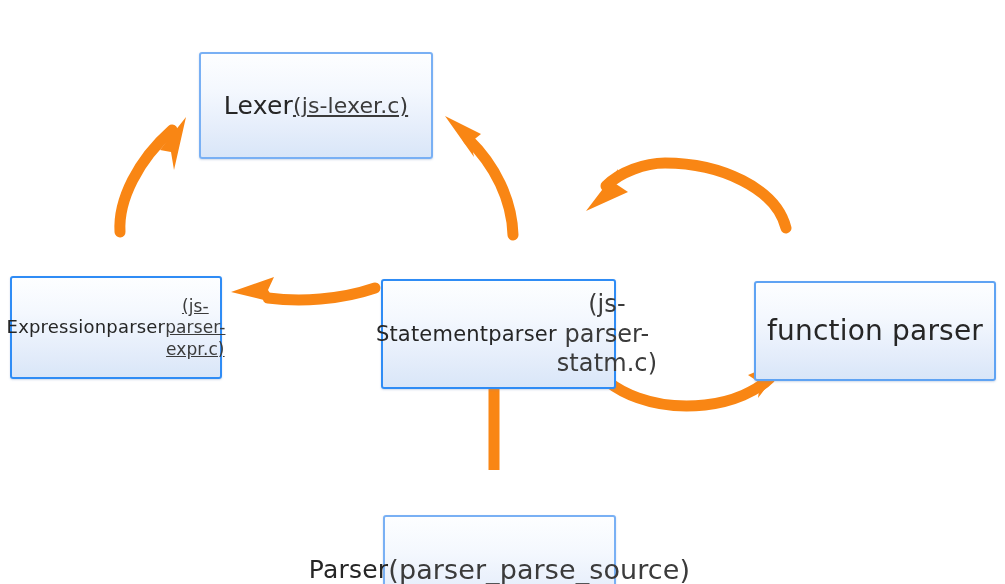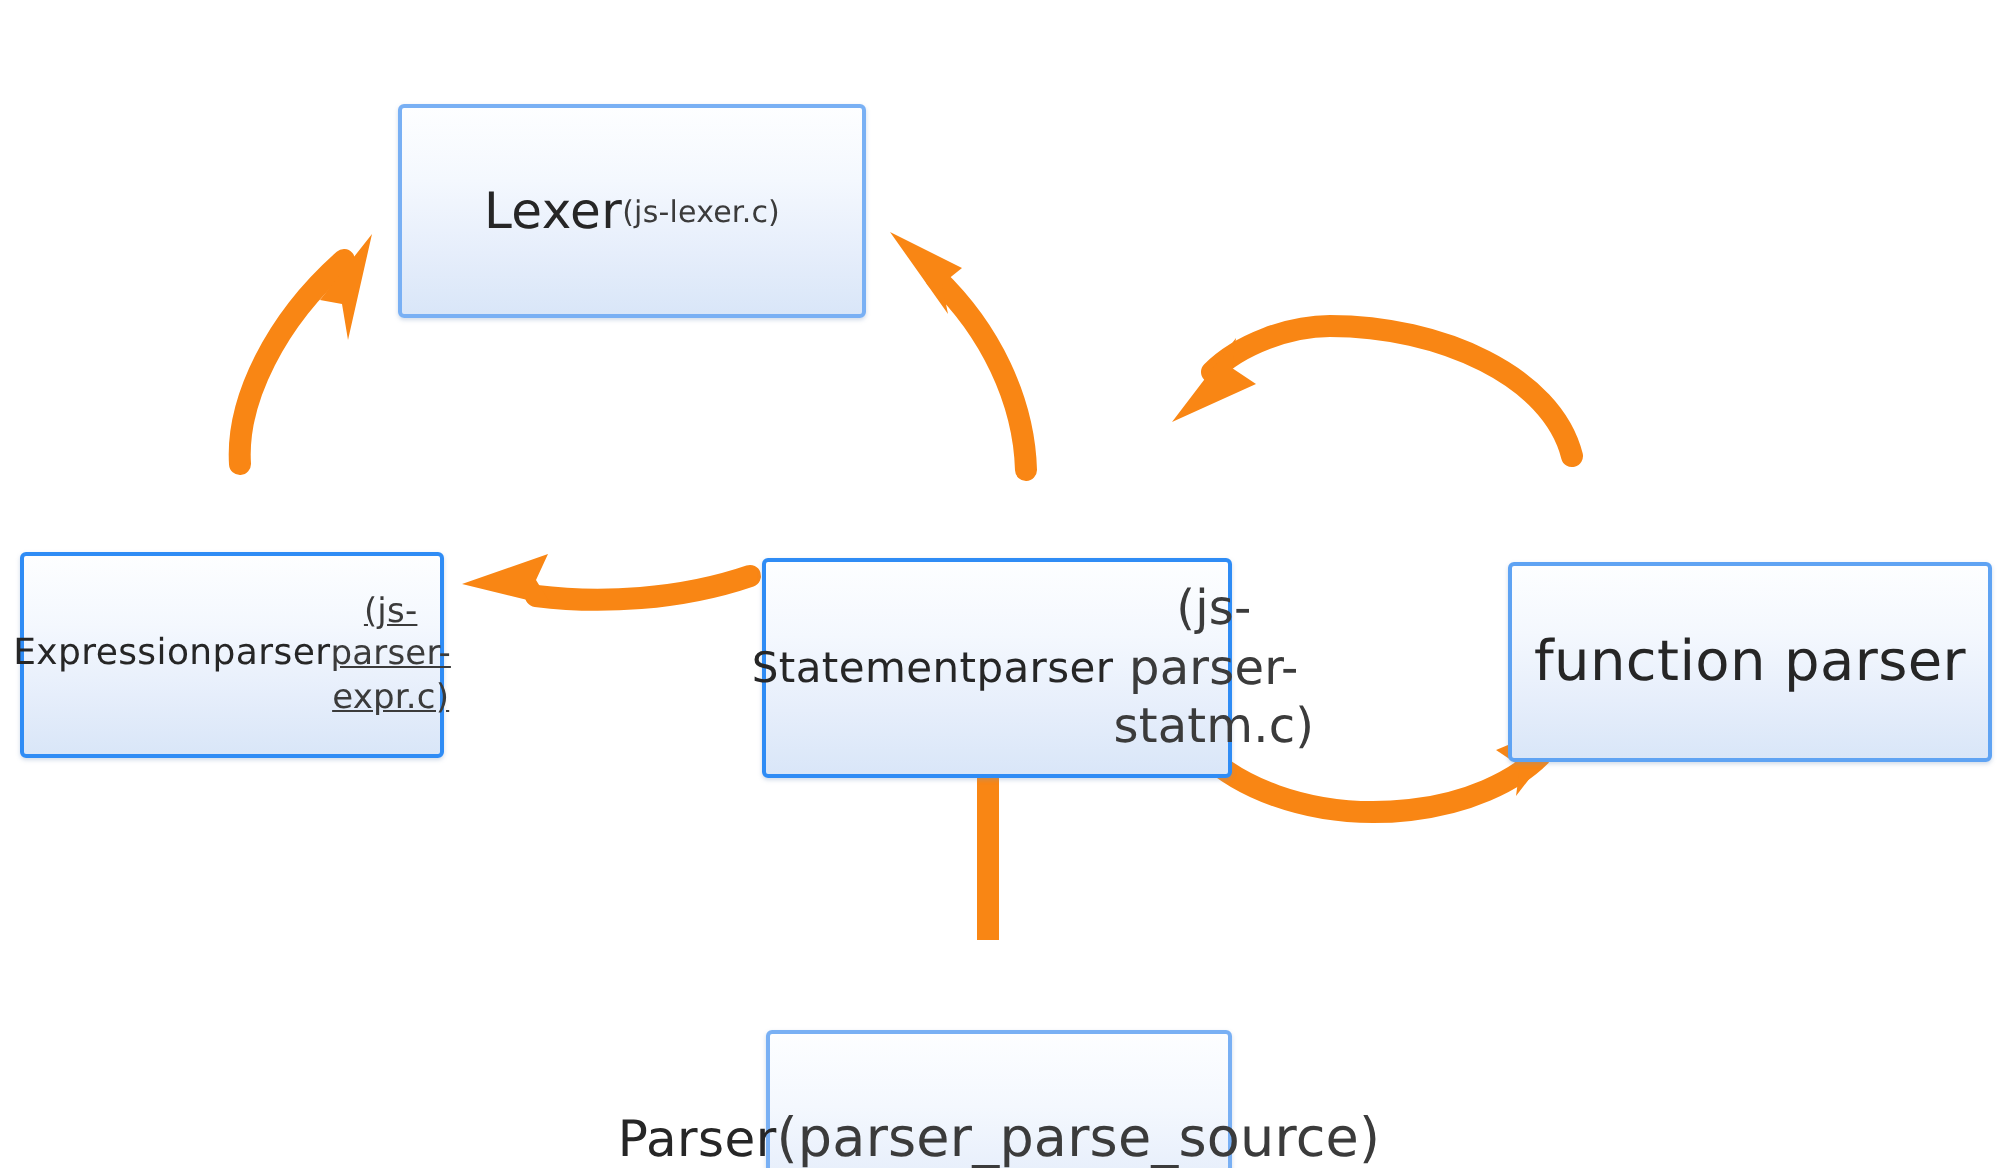--- a/index.html
+++ b/index.html
@@ -49,21 +49,21 @@
     line-height: 1.24;
     letter-spacing: 0.1px;
   }
 
   
   #node-lexer {
     left: 199px; top: 9px; width: 234px; height: 107px;
     border: 2px solid #79b0f4;
   }
   #node-lexer .title { font-size: 25px; }
-  #node-lexer .subtitle { font-size: 15px; margin-top: 1px; }
+  #node-lexer .subtitle { font-size: 22px; margin-top: 1px; text-decoration: underline; }
 
   #node-expression-parser {
     left: 10px; top: 233px; width: 212px; height: 103px;
     border: 2px solid #2f8cf5;
   }
   #node-expression-parser .title { font-size: 18px; }
   #node-expression-parser .subtitle { font-size: 17px; margin-top: 1px; text-decoration: underline; }
 
   #node-statement-parser {
     left: 381px; top: 236px; width: 235px; height: 110px;

